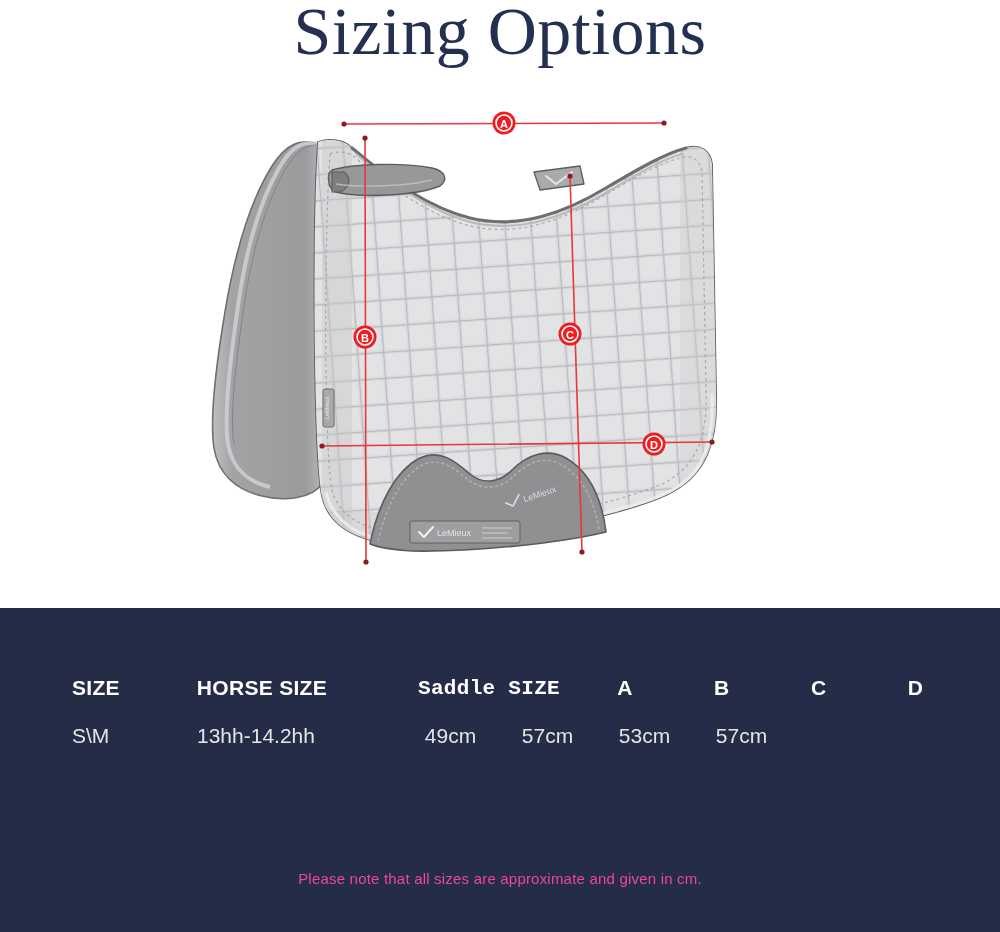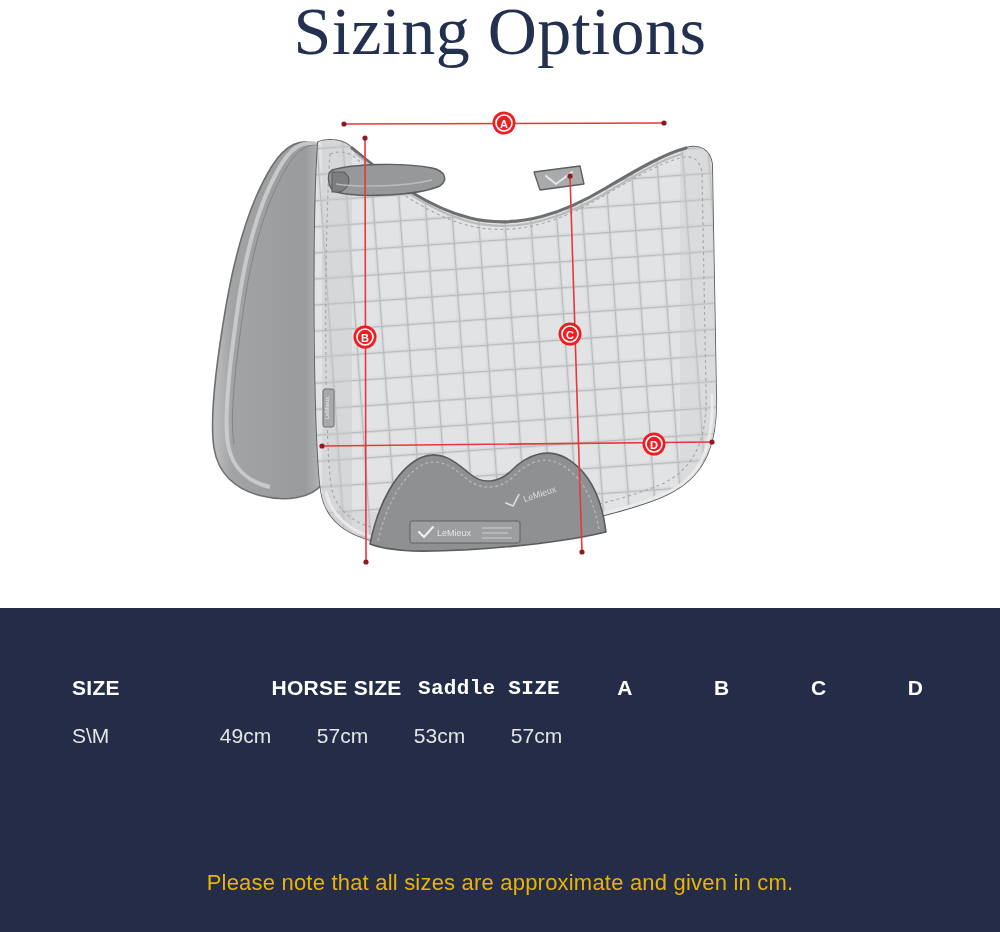--- a/index.html
+++ b/index.html
@@ -41,43 +41,43 @@
   .row{
     display:flex;align-items:center;
     width:1000px;
     box-sizing:border-box;
     padding-left:72px;padding-right:36px;
   }
   .row.head{height:44px;}
   .row.body{height:52px;}
 
   .c-size{width:125px;}
-  .c-horse{width:205px;text-align:right;}
+  .c-horse{width:205px;text-align:left;}
   .c-saddle{width:175px;text-align:center;font-family:Liberation Mono, monospace;}
   .c-m{width:97px;text-align:center;}
 
   .row.head .cell{
     color:#ffffff;
     font-weight:700;
     font-size:21px;
     letter-spacing:.3px;
   }
   .row.head .c-size{text-align:left;}
   .row.body .cell{
     color:#e5e5e5;
     font-weight:400;
     font-size:21px;
   }
   .row.body .c-size{text-align:left;}
 
   .note{
     position:absolute;left:0;top:262px;width:1000px;
     text-align:center;
-    color:#eab308;
-    font-size:22px;
+    color:#ec4899;
+    font-size:15px;
     letter-spacing:.2px;
   }
 </style>
 </head>
 <body>
 
 <div class="page">
 
   <div class="hero">
 
@@ -293,20 +293,21 @@
         <div class="cell c-horse">HORSE SIZE</div>
         <div class="cell c-saddle">Saddle SIZE</div>
         <div class="cell c-m">A</div>
         <div class="cell c-m">B</div>
         <div class="cell c-m">C</div>
         <div class="cell c-m">D</div>
       </div>
 
       <div class="row body">
         <div class="cell c-size">S\M</div>
+        <div class="cell c-horse">13hh-14.2hh</div>
         <div class="cell c-m">49cm</div>
         <div class="cell c-m">57cm</div>
         <div class="cell c-m">53cm</div>
         <div class="cell c-m">57cm</div>
       </div>
 
     </div>
 
     <div class="note">Please note that all sizes are approximate and given in cm.</div>
   </div>

